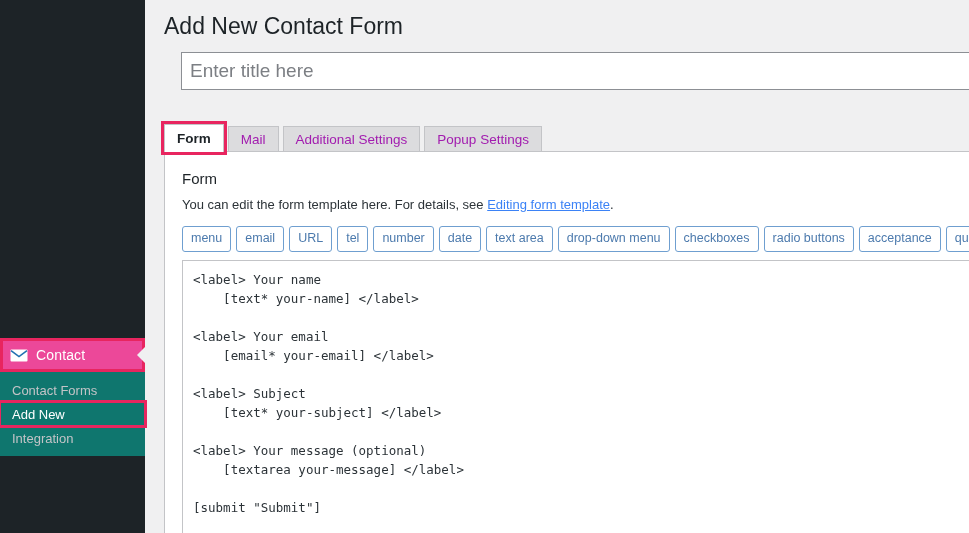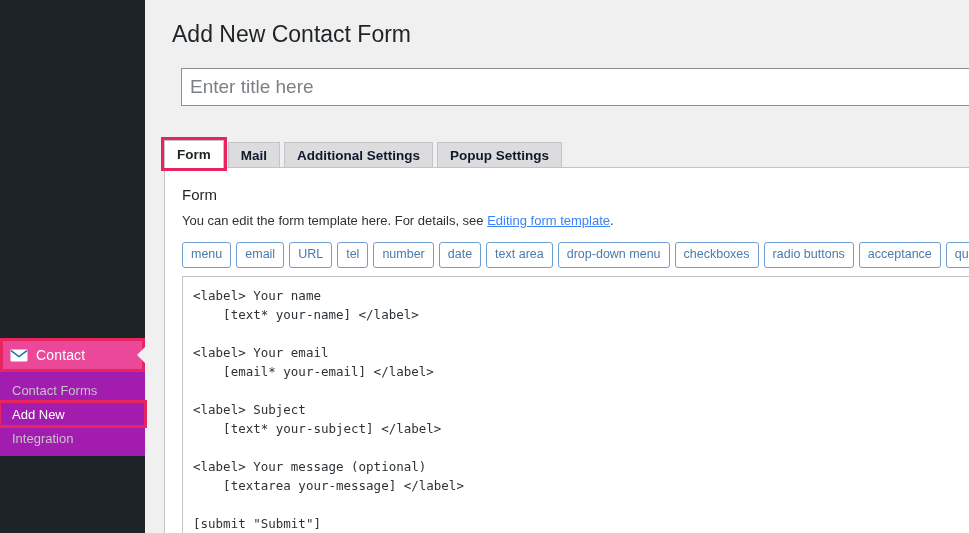--- a/index.html
+++ b/index.html
@@ -74,21 +74,21 @@
     top: 50%;
     transform: translateY(-50%);
     width: 0;
     height: 0;
     border-top: 8px solid transparent;
     border-bottom: 8px solid transparent;
     border-right: 8px solid #f0f0f1;
   }
 
   .submenu {
-    background: #a21caf;
+    background: #0f766e;
     padding: 6px 0 6px 0;
   }
   .submenu-item {
     position: relative;
     height: 24px;
     display: flex;
     align-items: center;
     padding-left: 12px;
     box-sizing: border-box;
     color: #c3c4c7;
@@ -120,21 +120,21 @@
     box-sizing: border-box;
     overflow: hidden;
   }
 
   #page-title {
     font-size: 23px;
     font-weight: 400;
     color: #1d2327;
     padding: 12px 0 10px 19px;
     line-height: 1.3;
-    margin: 8px;
+    margin: 0;
   }
 
   #title-wrap {
     margin: 0 0 0 36px;
     padding-right: 0;
   }
   #title-input {
     display: block;
     width: 860px;
     height: 38px;
@@ -164,25 +164,24 @@
   }
   .tab {
     position: relative;
     height: 26px;
     line-height: 26px;
     padding: 0 12px;
     box-sizing: border-box;
     background: #dcdcde;
     border: 1px solid #c3c4c7;
     border-bottom: none;
-    color: #0f172a;
+    color: #a21caf;
     font-size: 13.5px;
     white-space: nowrap;
     top: 1px;
-    font-weight: bold;
   }
   .tab.active {
     background: #ffffff;
     color: #1d2327;
     font-weight: bold;
     border-color: #c3c4c7;
   }
   .tab.highlighted {
     outline: 3px solid #e8255f;
     outline-offset: 0px;

